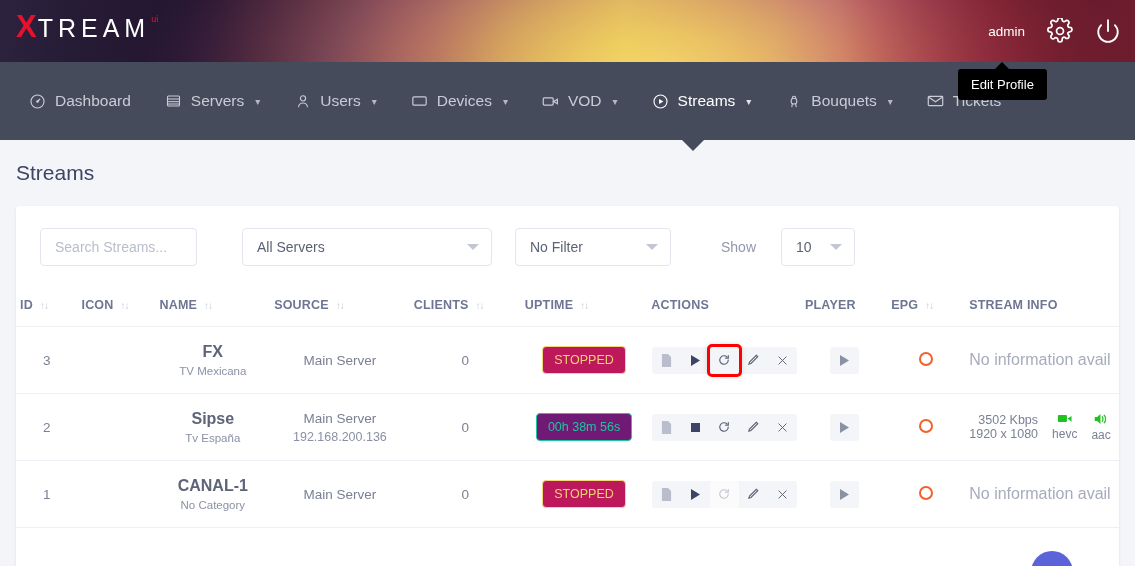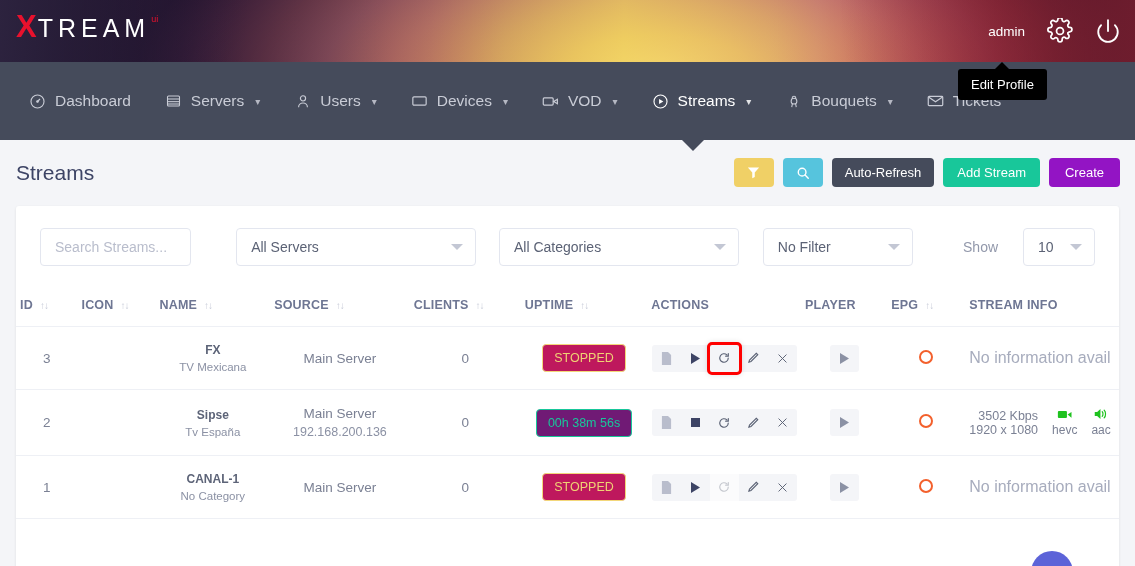--- a/index.html
+++ b/index.html
@@ -202,21 +202,21 @@
   .col-icon { width: 66px; }
   .col-name { width: 97px; }
   .col-source { width: 118px; }
   .col-clients { width: 94px; }
   .col-uptime { width: 107px; }
   .col-actions { width: 130px; }
   .col-player { width: 73px; }
   .col-epg { width: 66px; }
   .col-info { width: 130px; }
 
-  .nm-main { font-weight: bold; color: #5d6478; font-size: 12px; display:block; }
+  .nm-main { font-weight: bold; color: #5d6478; font-size: 16px; display:block; }
   .nm-sub { color: #8b91a4; font-size: 11.5px; display: block; margin-top: 4px; }
   .src-main { display: block; color: #7b8194; }
   .src-sub { display: block; color: #8b91a4; font-size: 12.5px; margin-top: 4px; }
 
   .badge {
     display: inline-block;
     border-radius: 4px;
     padding: 6px 11px;
     font-size: 12.5px;
   }
@@ -383,57 +383,34 @@
     <span>Tickets</span>
   </div>
 
   <div class="nav-arrow"></div>
 </div>
 
 <div class="tooltip">Edit Profile</div>
 
 <div class="titlerow">
   <div class="page-title">Streams</div>
-  <div class="title-actions">
-
-    <button class="tbtn sq filter">
-      <svg width="15" height="15" viewBox="0 0 24 24" fill="#ffffff">
-        <path d="M3 4h18l-7 8v7l-4 2v-9z"></path>
-      </svg>
-    </button>
-
-    <button class="tbtn sq search">
-      <svg width="14" height="14" viewBox="0 0 24 24" fill="none" stroke="#ffffff" stroke-width="2.4">
-        <circle cx="10.5" cy="10.5" r="6.6"></circle>
-          <line x1="15.6" y1="15.6" x2="21" y2="21" stroke-linecap="round"></line>
-      </svg>
-    </button>
-
-    <button class="tbtn refresh">Auto-Refresh</button>
-    <button class="tbtn add">Add Stream</button>
-    <button class="tbtn create">Create</button>
-  </div>
 </div>
 
 <div class="card">
 
   <div class="filters">
     <div class="fi search-in">
       <span>Search Streams...</span>
     </div>
 
     <div class="fi sel-servers">
       <span>All Servers</span>
       <span class="dd-caret"></span>
     </div>
 
-    <div class="fi sel-cats">
-      <span>All Categories</span>
-      <span class="dd-caret"></span>
-    </div>
 
     <div class="fi sel-filter">
       <span>No Filter</span>
       <span class="dd-caret"></span>
     </div>
 
     <span class="show-lbl">Show</span>
 
     <div class="fi sel-show">
       <span>10</span>

